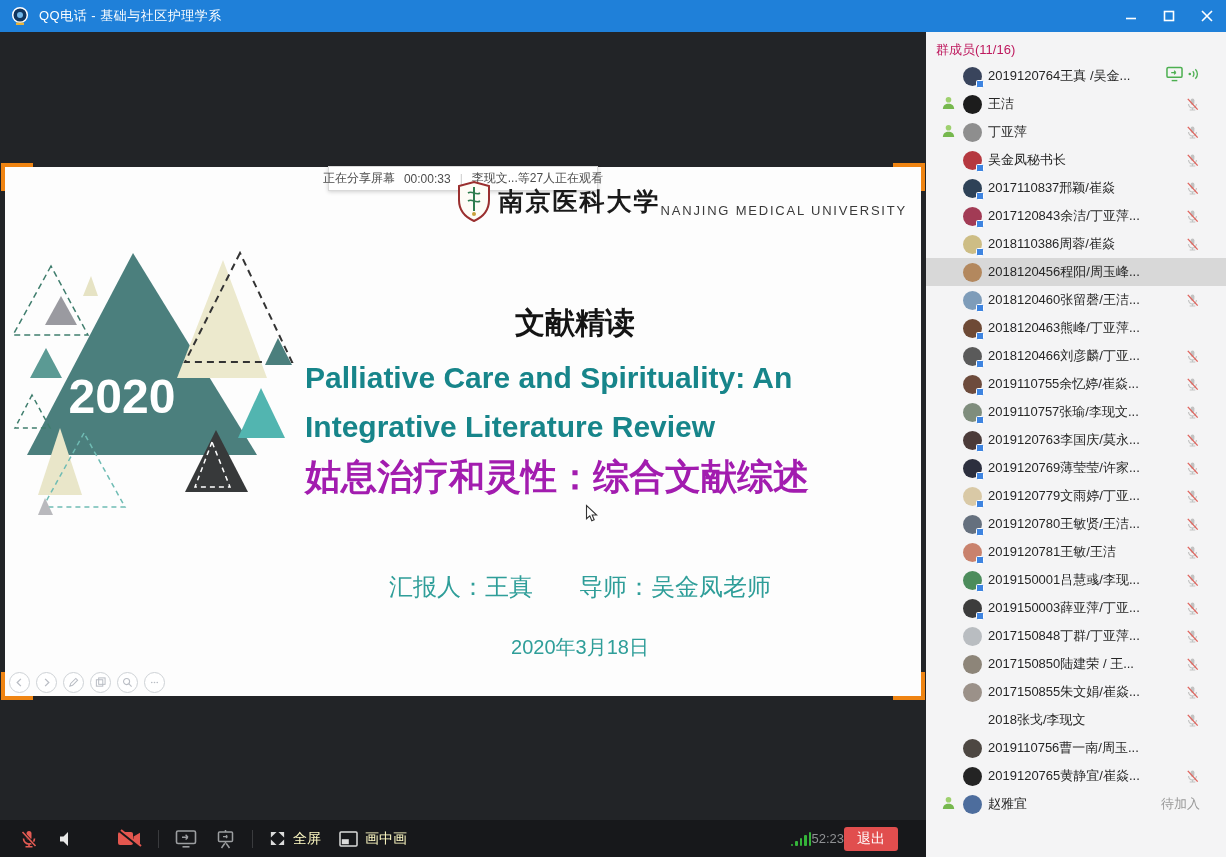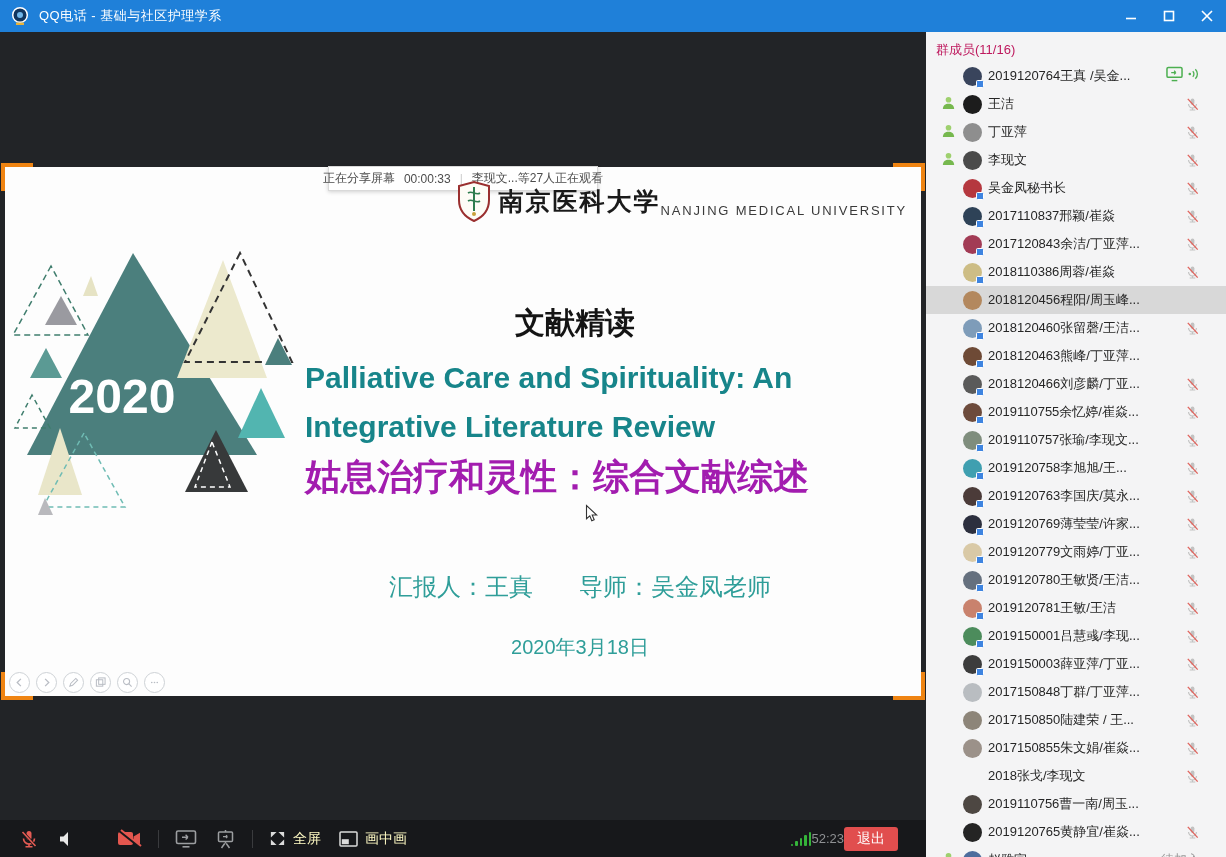--- a/index.html
+++ b/index.html
@@ -356,44 +356,20 @@
                 <path d="M3.8 7.5a4.2 4.2 0 0 0 8.4 0" fill="none" stroke="#c2c2c2" stroke-width="1.2"></path>
                 <path d="M8 11.5v2M5 13.8h6" stroke="#c2c2c2" stroke-width="1.2"></path>
                 <line x1="3" y1="2" x2="13.5" y2="13.5" stroke="#e0635c" stroke-width="1.4"></line>
               </svg>
       </span>
 
     </span>
   </div>
         <div class="member-row">
     <span class="status-slot">
-      <span>
-        <svg width="15" height="15" viewBox="0 0 16 16">
-                <circle cx="8" cy="5" r="3" fill="#9ed06e"></circle>
-                <path d="M2 15c0-3.6 2.7-5.6 6-5.6s6 2 6 5.6z" fill="#76b84e"></path>
-              </svg>
-      </span>
-    </span>
-    <span class="avatar" style="background: rgb(74, 74, 74);"></span>
-    <span class="member-name">李现文</span>
-    <span class="row-right">
-
-      <span class="rz rz-mic show">
-        <svg width="15" height="15" viewBox="0 0 16 16">
-                <rect x="6" y="1.5" width="4" height="7" rx="2" fill="#c2c2c2"></rect>
-                <path d="M3.8 7.5a4.2 4.2 0 0 0 8.4 0" fill="none" stroke="#c2c2c2" stroke-width="1.2"></path>
-                <path d="M8 11.5v2M5 13.8h6" stroke="#c2c2c2" stroke-width="1.2"></path>
-                <line x1="3" y1="2" x2="13.5" y2="13.5" stroke="#e0635c" stroke-width="1.4"></line>
-              </svg>
-      </span>
-
-    </span>
-  </div>
-        <div class="member-row">
-    <span class="status-slot">
       <span style="visibility: hidden;">
         <svg width="15" height="15" viewBox="0 0 16 16">
                 <circle cx="8" cy="5" r="3" fill="#9ed06e"></circle>
                 <path d="M2 15c0-3.6 2.7-5.6 6-5.6s6 2 6 5.6z" fill="#76b84e"></path>
               </svg>
       </span>
     </span>
     <span class="avatar" style="background: rgb(181, 56, 63);">
             <span class="badge"></span>
           </span>
@@ -631,46 +607,20 @@
   </div>
         <div class="member-row">
     <span class="status-slot">
       <span style="visibility: hidden;">
         <svg width="15" height="15" viewBox="0 0 16 16">
                 <circle cx="8" cy="5" r="3" fill="#9ed06e"></circle>
                 <path d="M2 15c0-3.6 2.7-5.6 6-5.6s6 2 6 5.6z" fill="#76b84e"></path>
               </svg>
       </span>
     </span>
-    <span class="avatar" style="background: rgb(63, 159, 176);">
-            <span class="badge"></span>
-          </span>
-    <span class="member-name">2019120758李旭旭/王...</span>
-    <span class="row-right">
-
-      <span class="rz rz-mic show">
-        <svg width="15" height="15" viewBox="0 0 16 16">
-                <rect x="6" y="1.5" width="4" height="7" rx="2" fill="#c2c2c2"></rect>
-                <path d="M3.8 7.5a4.2 4.2 0 0 0 8.4 0" fill="none" stroke="#c2c2c2" stroke-width="1.2"></path>
-                <path d="M8 11.5v2M5 13.8h6" stroke="#c2c2c2" stroke-width="1.2"></path>
-                <line x1="3" y1="2" x2="13.5" y2="13.5" stroke="#e0635c" stroke-width="1.4"></line>
-              </svg>
-      </span>
-
-    </span>
-  </div>
-        <div class="member-row">
-    <span class="status-slot">
-      <span style="visibility: hidden;">
-        <svg width="15" height="15" viewBox="0 0 16 16">
-                <circle cx="8" cy="5" r="3" fill="#9ed06e"></circle>
-                <path d="M2 15c0-3.6 2.7-5.6 6-5.6s6 2 6 5.6z" fill="#76b84e"></path>
-              </svg>
-      </span>
-    </span>
     <span class="avatar" style="background: rgb(75, 59, 57);">
             <span class="badge"></span>
           </span>
     <span class="member-name">2019120763李国庆/莫永...</span>
     <span class="row-right">
 
       <span class="rz rz-mic show">
         <svg width="15" height="15" viewBox="0 0 16 16">
                 <rect x="6" y="1.5" width="4" height="7" rx="2" fill="#c2c2c2"></rect>
                 <path d="M3.8 7.5a4.2 4.2 0 0 0 8.4 0" fill="none" stroke="#c2c2c2" stroke-width="1.2"></path>

